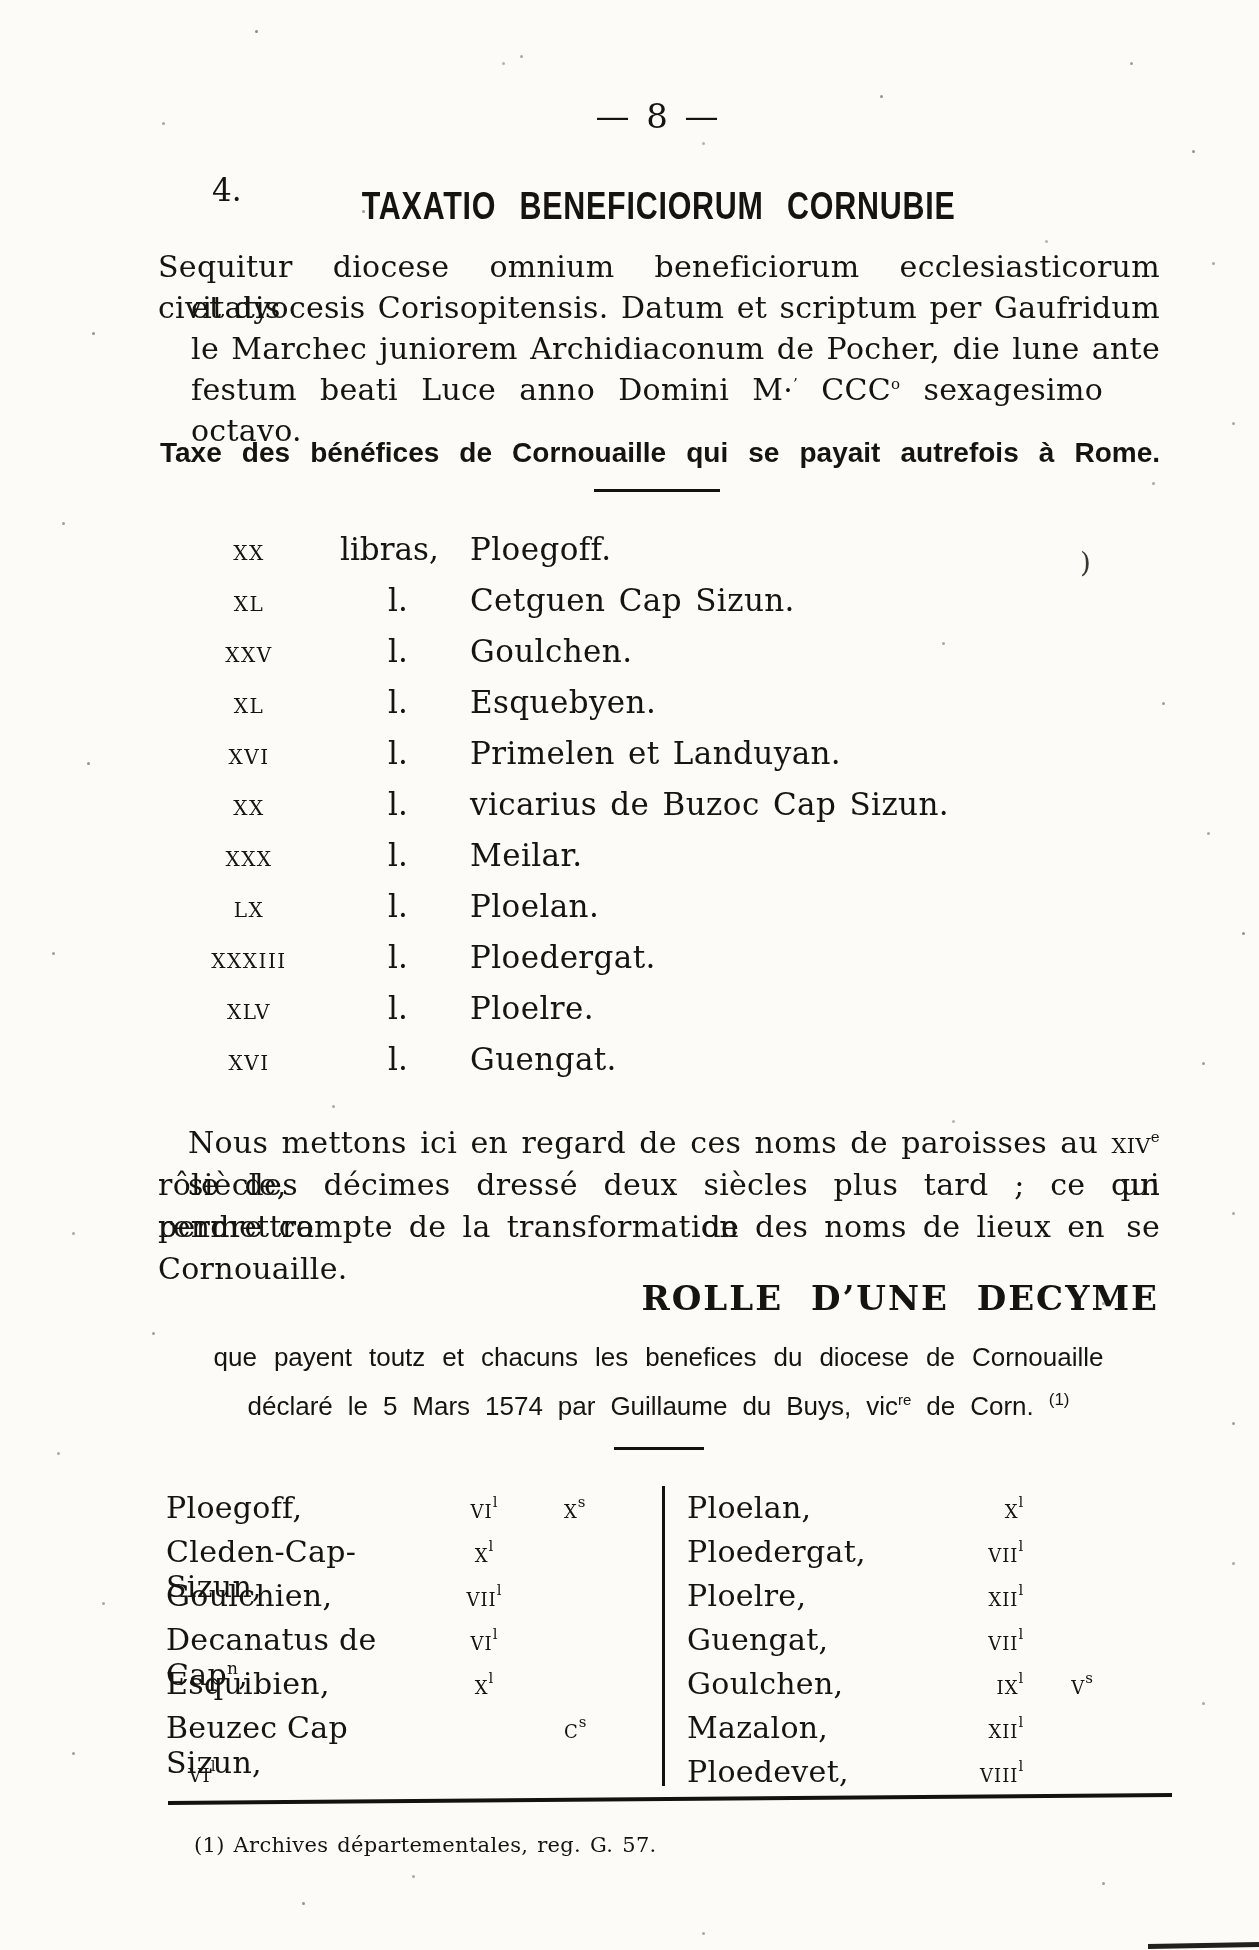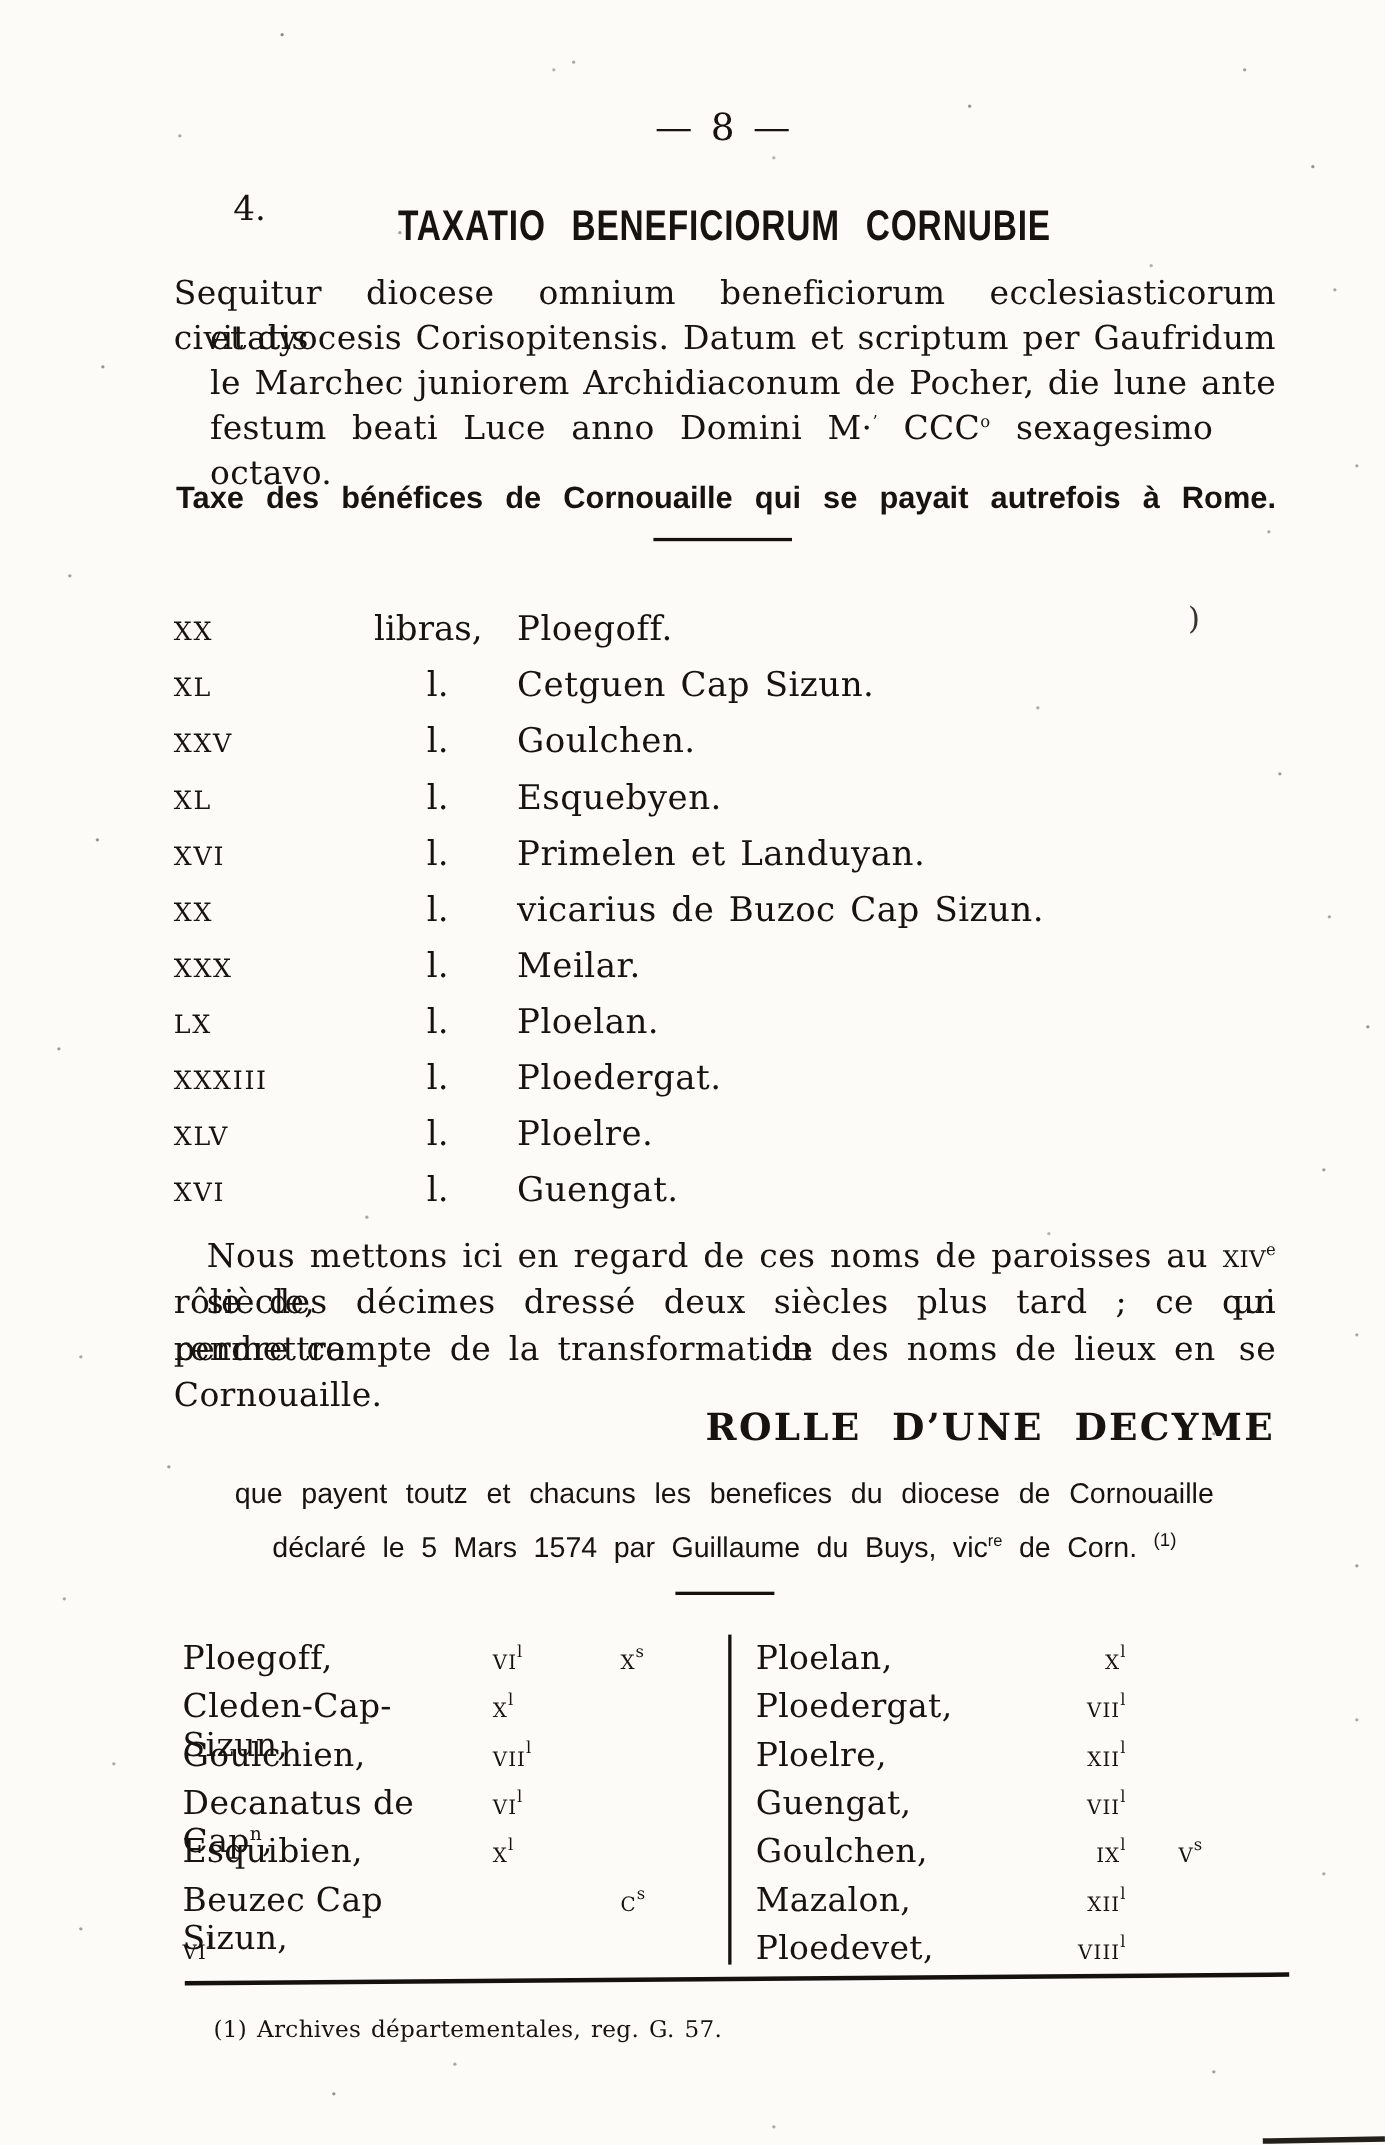--- a/index.html
+++ b/index.html
@@ -31,21 +31,21 @@
   
   .rule{position:absolute;background:#15120d;}
   #div1{left:594px;top:489px;width:126px;height:3px;}
   #div2{left:614px;top:1447px;width:90px;height:3px;}
   #vrule{left:662px;top:1486px;width:3px;height:300px;}
   #botrule{left:168px;top:1797px;width:1004px;height:4px;transform:rotate(-0.45deg);}
   #corner-smudge{left:1148px;top:1943px;width:111px;height:5px;background:#23201b;transform:rotate(-1deg);}
   
   #taxlist{left:158px;top:531px;width:940px;}
   .trow{display:flex;align-items:baseline;height:51px;font-size:31px;}
-  .trow .amt{width:182px;text-align:left;font-variant:small-caps;font-size:33px;letter-spacing:1.5px;margin-top:20px;}
+  .trow .amt{width:182px;text-align:center;font-variant:small-caps;font-size:28px;letter-spacing:1.5px;}
   .trow .unit{width:130px;box-sizing:border-box;}
   .trow .unit.ell{padding-left:48px;}
   .trow .pname{letter-spacing:.4px;word-spacing:3px;}
   
   #commentary{top:1122px;}
   #commentary .jl{line-height:42px;height:42px;}
   #commentary .l1{margin-left:30px;width:972px;}
   #commentary .l3{width:947px;}
   .smallcaps{font-variant:small-caps;}
   
@@ -55,21 +55,21 @@
   .cline{margin:0 auto;font-family:Liberation Sans, sans-serif;
     font-size:26px;text-align:justify;text-align-last:justify;}
   #rolle-sub1{top:1342px;} #rolle-sub1 .cline{width:890px;}
   #rolle-sub2{top:1391px;} #rolle-sub2 .cline{width:822px;}
   
   .dcol{position:absolute;top:1490px;}
   #dleft{left:166px;width:496px;}
   #dright{left:687px;width:450px;}
   .drow{display:flex;align-items:baseline;height:44px;font-size:30px;}
   .drow .dname{letter-spacing:.3px;}
-  #dleft .dname{width:282px;} #dleft .dl{width:72px;text-align:left;} #dleft .ds{width:70px;margin-left:44px;}
+  #dleft .dname{width:282px;} #dleft .dl{width:72px;text-align:center;} #dleft .ds{width:70px;margin-left:44px;}
   #dright .dname{width:272px;} #dright .dl{width:86px;text-align:right;} #dright .ds{width:70px;margin-left:48px;}
   .rnum{font-variant:small-caps;font-size:26px;letter-spacing:1px;}
   sup{font-size:15px;line-height:0;}
   sup.nsup{font-size:17px;}
   
   #footnote{left:194px;top:1833px;font-size:21px;letter-spacing:.3px;word-spacing:2px;}
   
   #stray{left:1080px;top:546px;font-size:28px;color:#3a362f;}
   #specks{left:0;top:0;width:3px;height:3px;background:transparent;border-radius:50%;
     box-shadow:

